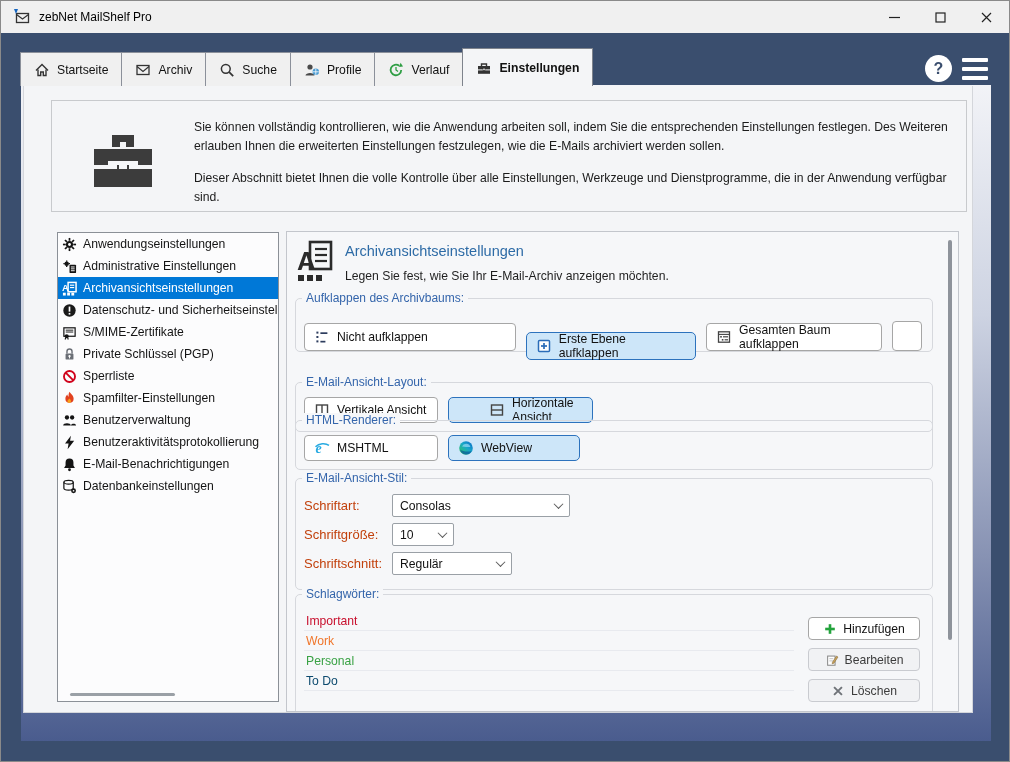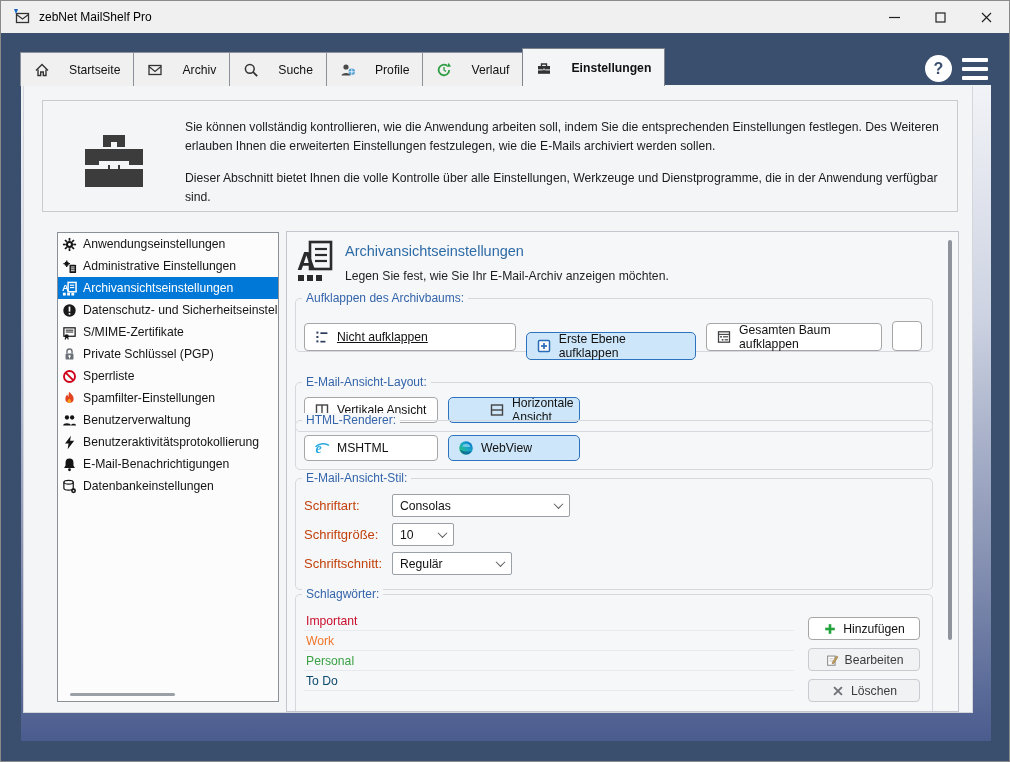--- a/index.html
+++ b/index.html
@@ -13,34 +13,34 @@
   .title { font-size:12px; color:#000; }
   .win-controls { margin-left:auto; display:flex; height:100%; }
   .winbtn { width:46px; height:100%; display:flex; align-items:center; justify-content:center; cursor:default; }
 
   
   .inner-gradient { position:absolute; left:20px; top:84px; width:970px; height:656px;
       background:linear-gradient(180deg,#f2f3f7 0%,#cdd3e2 35%,#8792b3 72%,#4a5c8e 100%); }
 
   
   .tabs { position:absolute; left:20px; top:47px; height:38px; display:flex; align-items:flex-end; }
-  .tab { position:relative; height:34px; display:inline-flex; align-items:center; gap:19px; padding:0 13px;
+  .tab { position:relative; height:34px; display:inline-flex; align-items:center; gap:7px; padding:0 13px;
       background:#f0f0f0; border:1px solid #8b909a; border-bottom:none; margin-left:-1px; font-size:12.2px; color:#111; cursor:default; }
   .tab.selected { height:38px; background:#f4f5f7; z-index:3; border-color:#7e838c; font-weight:bold; }
   .tab .ic svg { width:16px; height:16px; display:block; }
 
   .help { position:absolute; left:924px; top:54px; width:27px; height:27px; border-radius:50%; background:#fff;
       display:flex; align-items:center; justify-content:center; font-weight:bold; font-size:16px; color:#3a4e6e; cursor:default; }
   .menu { position:absolute; left:961px; top:57px; width:26px; height:22px; display:flex; flex-direction:column; justify-content:space-between; cursor:default; }
   .menu i { display:block; height:4px; background:#fff; border-radius:1px; }
 
   
   .card { position:absolute; left:22px; top:85px; width:950px; height:627px; background:#f4f5f7; border:1px solid #d4d6db; border-top:none; }
 
-  .headerbox { position:absolute; left:18px; top:14px; width:916px; height:112px; border:1px solid #c8cacd; }
+  .headerbox { position:absolute; left:27px; top:14px; width:916px; height:112px; border:1px solid #c8cacd; }
   .toolbox-big { position:absolute; left:38px; top:20px; }
   .intro { position:absolute; left:142px; top:17px; right:18px; font-size:12.2px; line-height:1.55; color:#1b1b1b; }
   .intro p + p { margin-top:13px; }
 
   
   .sidebar { position:absolute; left:33px; top:146px; width:222px; height:470px; background:#fcfcfd; border:1px solid #8b9097; overflow:hidden; }
   .side-item { display:flex; align-items:center; gap:6px; height:22px; padding:0 4px; white-space:nowrap; overflow:hidden; font-size:12.2px; color:#141414; cursor:default; }
   .side-item .ic { flex:0 0 auto; display:inline-flex; }
   .side-item .ic svg { width:15px; height:15px; display:block; }
   .side-item.selected { background:#0078d7; color:#fff; }
@@ -372,21 +372,21 @@
           <rect x="10" y="35" width="6" height="6" fill="#2b2b2b"></rect>
           <rect x="19" y="35" width="6" height="6" fill="#2b2b2b"></rect>
         </svg>
       </span>
       <div class="ptitle">Archivansichtseinstellungen</div>
       <div class="psub">Legen Sie fest, wie Sie Ihr E-Mail-Archiv anzeigen möchten.</div>
 
       <div class="group g1">
         <span class="group-label">Aufklappen des Archivbaums:</span>
         <div class="btnrow" id="treeButtons">
-            <div class="tbtn" style="width: 214px; text-decoration: underline;">
+            <div class="tbtn" style="width: 214px;">
               <span class="ic">
                 <svg viewBox="0 0 16 16" xmlns="http://www.w3.org/2000/svg">
                   <g fill="#2d3d5e">
                     <rect x="2.4" y="2.6" width="2" height="2"></rect>
                     <rect x="2.4" y="7" width="2" height="2"></rect>
                     <rect x="2.4" y="11.4" width="2" height="2"></rect>
                     <rect x="6.4" y="3.3" width="7" height="1.7"></rect>
                     <rect x="6.4" y="11.8" width="5" height="1.7"></rect>
                   </g>
                 </svg>
@@ -431,21 +431,21 @@
         <div class="btnrow" id="layoutButtons">
             <div class="tbtn small" style="width: 134px;">
               <span class="ic">
                 <svg viewBox="0 0 16 16" xmlns="http://www.w3.org/2000/svg">
                   <rect x="2.5" y="3" width="11" height="10" fill="none" stroke="#444" stroke-width="1.4"></rect>
                   <line x1="8" y1="3" x2="8" y2="13" stroke="#444" stroke-width="1.4"></line>
                 </svg>
               </span>
               <span>Vertikale Ansicht</span>
             </div>
-            <div class="tbtn small selected" style="width: 132px; padding-left: 40px;">
+            <div class="tbtn small selected" style="width: 145px; padding-left: 40px;">
               <span class="ic">
                 <svg viewBox="0 0 16 16" xmlns="http://www.w3.org/2000/svg">
                   <rect x="2.5" y="3" width="11" height="10" fill="none" stroke="#444" stroke-width="1.4"></rect>
                   <line x1="2.5" y1="8" x2="13.5" y2="8" stroke="#444" stroke-width="1.4"></line>
                 </svg>
               </span>
               <span>Horizontale Ansicht</span>
             </div>
           </div>
       </div>

